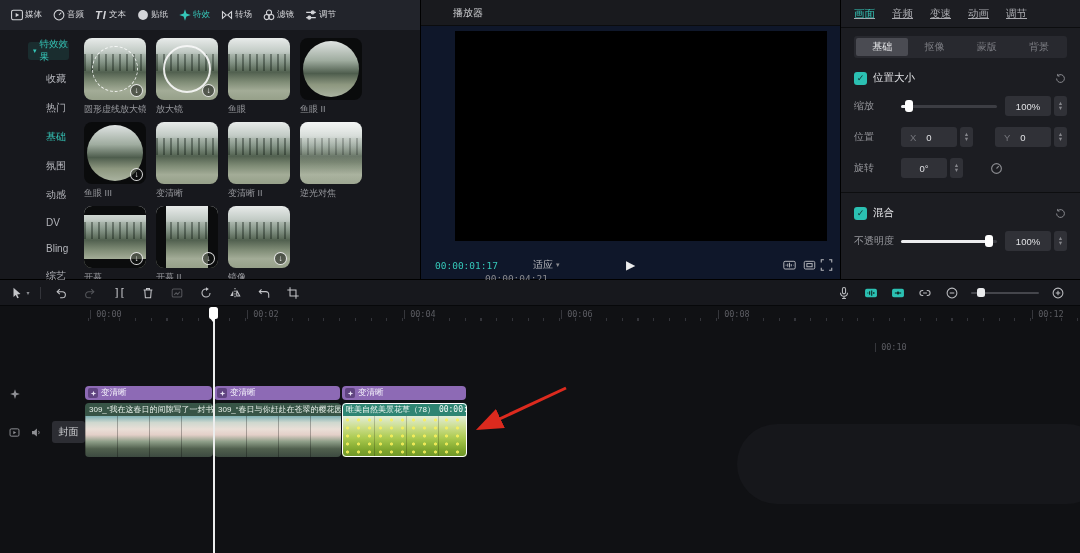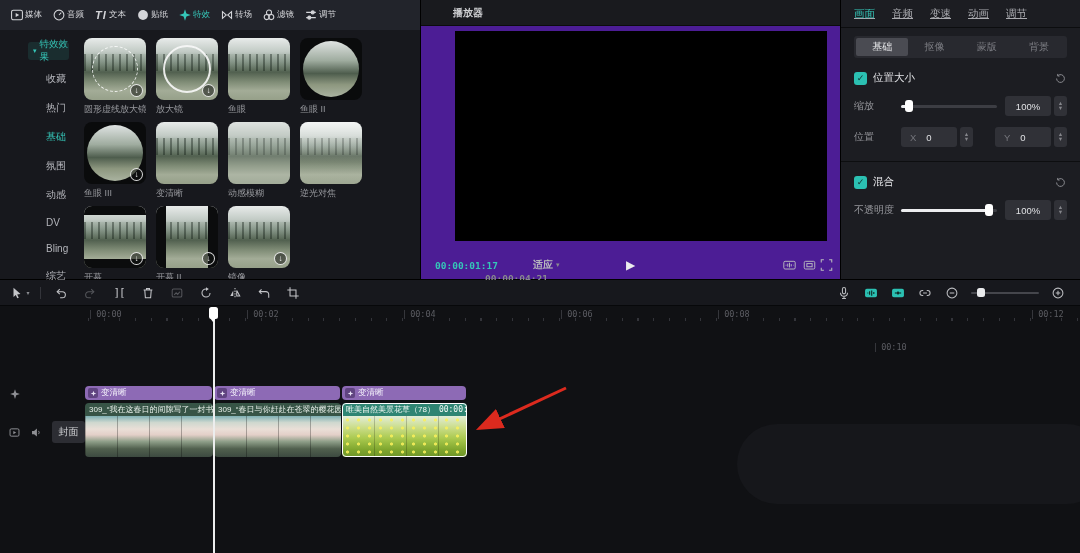--- a/index.html
+++ b/index.html
@@ -7,21 +7,21 @@
   .app { position:relative; width:1080px; height:553px; background:#000; overflow:hidden;
          font-family:"Liberation Sans","DejaVu Sans",sans-serif; color:#c8c9cc;
          -webkit-font-smoothing:antialiased; }
   .mono { font-family:"DejaVu Sans Mono",monospace; }
   svg { display:block; }
   .ico { display:inline-flex; align-items:center; justify-content:center; }
   .ico svg { width:100%; height:100%; }
 
   
   #left-panel  { position:absolute; left:0;   top:0; width:420px; height:279px; background:#17181d; }
-  #player-panel{ position:absolute; left:421px;top:0; width:419px; height:279px; background:#4c1d95;font-weight:bold; }
+  #player-panel{ position:absolute; left:421px;top:0; width:419px; height:279px; background:#0f172a; }
   #right-panel { position:absolute; left:841px;top:0; width:239px; height:279px; background:#1c1d22; }
 
   
   #top-toolbar { position:absolute; left:0; top:0; width:100%; height:30px; background:#22242b;
                  display:flex; align-items:center; padding-left:10px; gap:8px; }
   .nav-item { width:34px; display:flex; align-items:center; gap:1px;
               color:#d4d5d9; font-size:8.5px; cursor:default; }
   .nav-item .nav-icon { width:14px; height:14px; color:#d4d5d9; }
   .nav-item.active, .nav-item.active .nav-icon { color:#35c6b8; }
   .nav-icon .ti { font-size:11px; font-weight:bold; letter-spacing:1px; }
@@ -295,24 +295,24 @@
           </div>
           <div class="fx-name">鱼眼 III</div>
         </div>
         <div class="fx-card">
           <div class="thumb v-plain">
             <i class="ovl"></i>
           </div>
           <div class="fx-name">变清晰</div>
         </div>
         <div class="fx-card">
-          <div class="thumb v-blur">
-            <i class="ovl"></i>
-          </div>
-          <div class="fx-name">动感模糊</div>
+          <div class="thumb v-plain">
+            <i class="ovl"></i>
+          </div>
+          <div class="fx-name">变清晰 II</div>
         </div>
         <div class="fx-card">
           <div class="thumb v-bright">
             <i class="ovl"></i>
           </div>
           <div class="fx-name">逆光对焦</div>
         </div>
         <div class="fx-card">
           <div class="thumb v-bars-h">
             <i class="ovl"></i>
@@ -423,20 +423,34 @@
       <span class="valuebox axisbox">
         <span class="ax">Y</span>
         <span class="av">0</span>
       </span>
       <span class="stepper">
           <span>▲</span>
           <span>▼</span>
         </span>
     </div>
 
+    <div class="irow">
+      <span class="lbl">旋转</span>
+      <span class="valuebox vb-sm">0°</span>
+      <span class="stepper">
+          <span>▲</span>
+          <span>▼</span>
+        </span>
+      <span class="ico rot-circle">
+        <svg viewBox="0 0 16 16" fill="none" stroke="currentColor" stroke-width="1.2">
+            <circle cx="8" cy="8" r="5.2"></circle>
+            <path d="M10.5 5.5 8 8"></path>
+          </svg>
+      </span>
+    </div>
 
     <div class="divider"></div>
 
     <div class="section-head">
       <span class="checkbox">✓</span>
       <span class="section-title">混合</span>
       <span class="ico reset">
         <svg viewBox="0 0 16 16" fill="none" stroke="currentColor" stroke-width="1.2">
             <path d="M3.2 8a4.8 4.8 0 1 0 1.9-3.8"></path>
             <path d="M4.6 2.4l-.2 2.4 2.4.3"></path>

